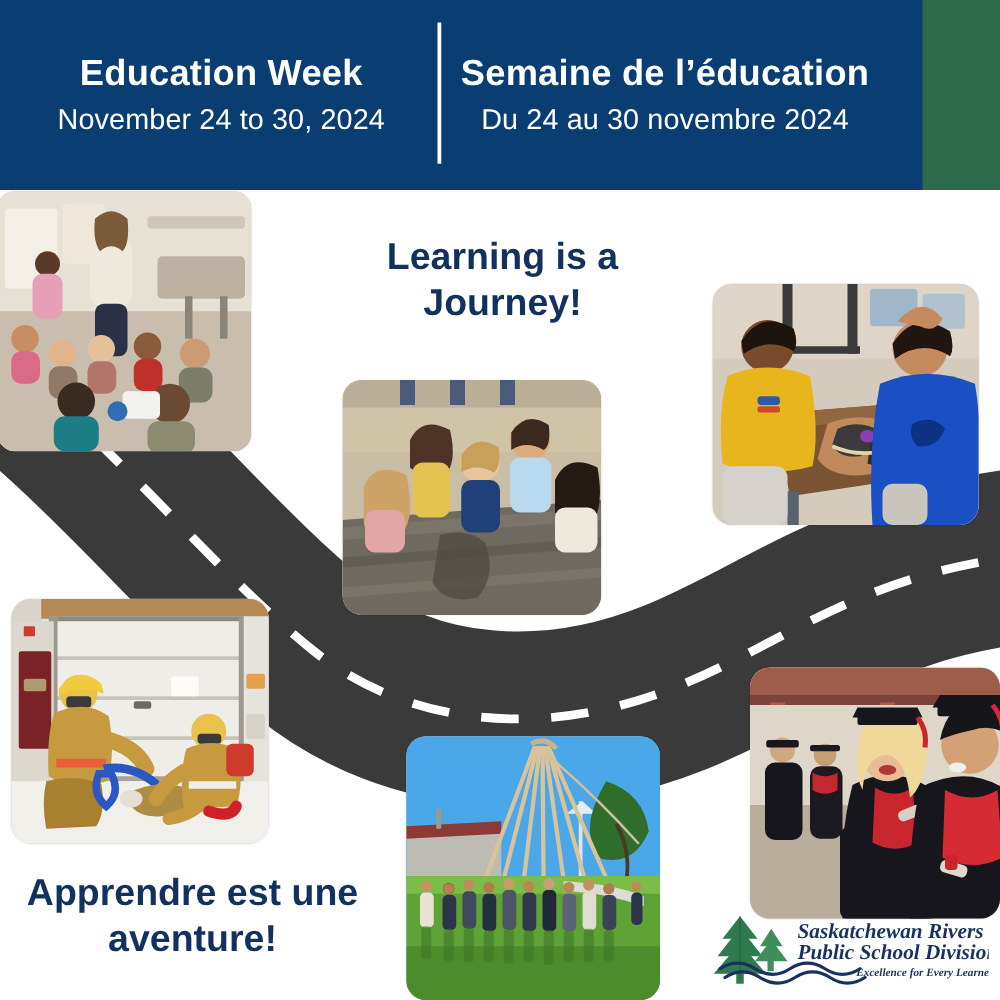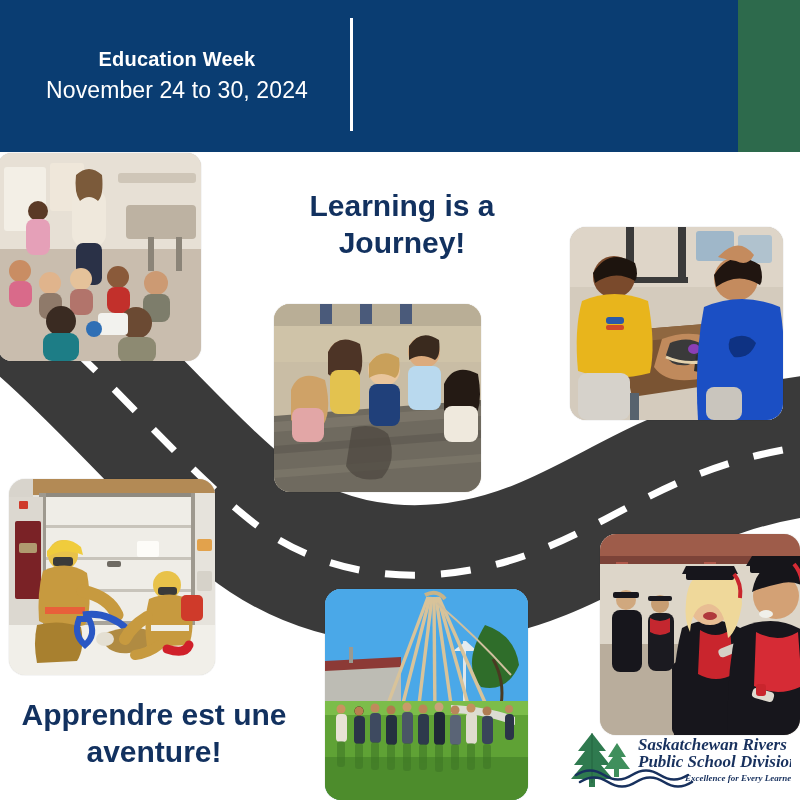--- a/index.html
+++ b/index.html
@@ -56,21 +56,21 @@
     flex-direction: column;
     align-items: center;
     justify-content: center;
     color: #ffffff;
     text-align: center;
   }
   .header-col.en { left: 12px;  width: 330px; }
   .header-col.fr { left: 362px; width: 340px; }
 
   .hdr-line1 {
-    font-size: 20px;
+    font-size: 29px;
     font-weight: bold;
     letter-spacing: 0.2px;
     line-height: 1.28;
     margin-bottom: 3px;
   }
   .hdr-line2 {
     font-size: 23px;
     font-weight: normal;
     letter-spacing: 0.1px;
     line-height: 1.28;
@@ -145,20 +145,24 @@
 
   <div class="header-band"></div>
   <div class="header-accent"></div>
   <div class="header-divider"></div>
 
   <div class="header-col en">
     <div class="hdr-line1">Education Week</div>
     <div class="hdr-line2">November 24 to 30, 2024</div>
   </div>
 
+  <div class="header-col fr">
+    <div class="hdr-line1">Semaine de l’éducation</div>
+    <div class="hdr-line2">Du 24 au 30 novembre 2024</div>
+  </div>
 
   <div class="road-layer">
     <svg viewBox="0 0 800 660" width="800" height="660" preserveAspectRatio="none">
       <defs>
         <path id="roadCenter" d="M -60 110
                  C 60 170, 150 300, 250 380
                  C 330 444, 440 450, 540 410
                  C 640 370, 700 305, 880 300"></path>
       </defs>
 

